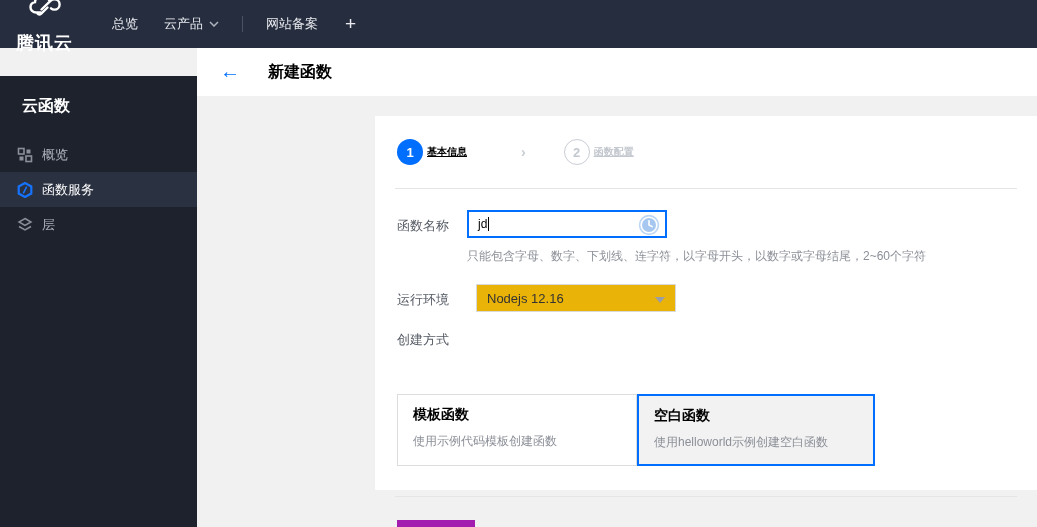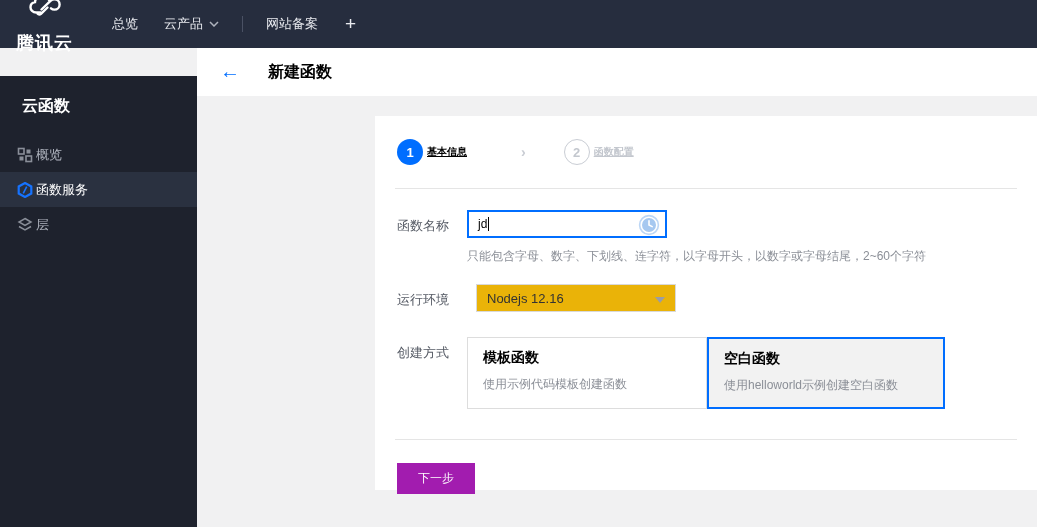--- a/index.html
+++ b/index.html
@@ -14,21 +14,21 @@
   .topnav { display:flex; align-items:center; margin-left:26px; }
   .topnav-item { color:#e8eaef; font-size:13px; padding:0 13px; height:60px;
     display:flex; align-items:center; gap:6px; cursor:pointer; }
   .topnav-sep { width:1px; height:16px; background:#4a5164; margin:0 10px; }
   .topnav-plus { color:#e8eaef; font-size:19px; font-weight:300; padding:0 14px; cursor:pointer; }
 
   
   .sidebar { position:absolute; left:0; top:48px; width:197px; height:479px; background:#1e222d;margin-top:28px; }
   .sidebar-title { color:#ffffff; font-size:16px; font-weight:bold; padding:20px 0 0 22px; }
   .side-menu { margin-top:20px; }
-  .side-item { display:flex; align-items:center; gap:3px; height:35px;
+  .side-item { display:flex; align-items:center; gap:9px; height:35px;
     padding-left:17px; color:#b2b7c1; font-size:13px; cursor:pointer; }
   .side-item.selected { background:#2a3140; color:#ffffff; }
   .side-icon { width:16px; height:16px; display:inline-flex; }
 
   
   .page-header { position:absolute; left:197px; top:48px; width:840px; height:48px;
     background:#ffffff; display:flex; align-items:center; }
   .back-arrow { color:#006eff; font-size:20px; line-height:1; padding:0 0 2px 23px; cursor:pointer; }
   .page-title { color:#000000; font-size:16px; font-weight:bold; margin-left:28px; }
 
@@ -62,21 +62,21 @@
   .clock-wrap { position:absolute; right:5px; top:2px; }
   .hint { font-size:12px; color:#8b8f97; margin-top:10px; }
 
   .row-runtime { margin-top:19px;gap:9px; }
   .select-box { position:relative; width:200px; height:28px; border:1px solid #d9d9d9;
     background:#eab308; display:flex; align-items:center; padding-left:10px; cursor:pointer; }
   .select-value { font-size:13px; color:#333333; }
   .select-caret { position:absolute; right:10px; top:12px; width:0; height:0;
     border-left:5px solid transparent; border-right:5px solid transparent; border-top:6px solid #999da5; }
 
-  .row-method { margin-top:25px; }
+  .row-method { margin-top:12px;flex-direction:column; }
   .method-cards { display:flex; }
   .method-card { width:240px; height:72px; padding:11px 15px; cursor:pointer; }
   .method-card.plain { border:1px solid #dddddd; background:#ffffff; }
   .method-card.selected { width:238px; border:2px solid #006eff; background:#f2f2f2; }
   .method-title { font-size:14px; font-weight:bold; color:#000000; }
   .method-desc { font-size:12px; color:#8b8f97; margin-top:9px; }
 
   .footer-divider { border-top:1px solid #e5e5e5; margin:18px 20px 0 20px; }
   .card-footer { padding:23px 22px 0 22px; }
   .next-btn { width:78px; height:31px; background:#a21caf; color:#ffffff; border:none;

